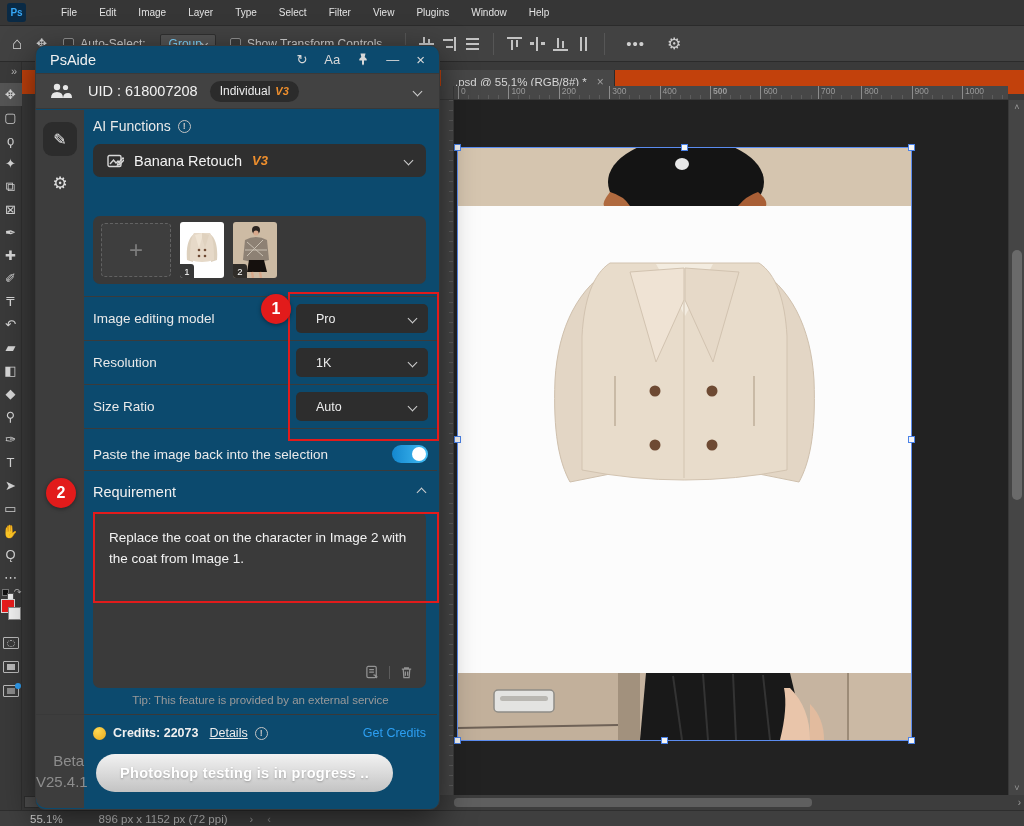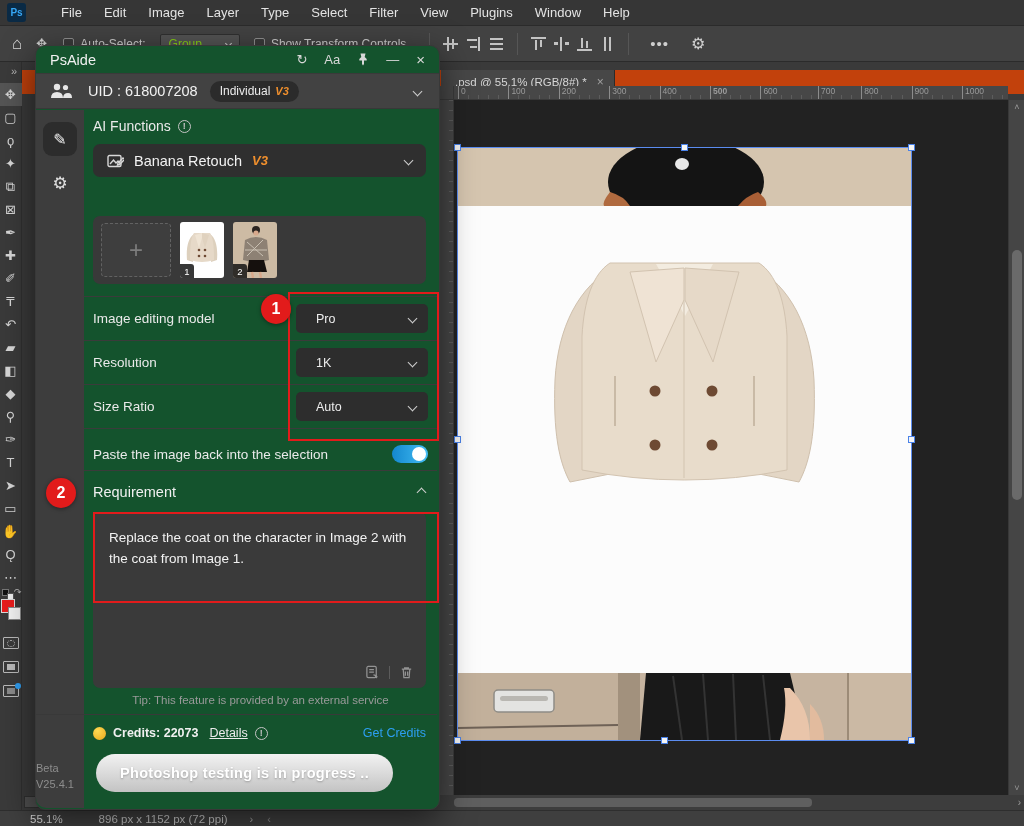--- a/index.html
+++ b/index.html
@@ -3,29 +3,29 @@
 <meta charset="utf-8">
 <style>
   * { margin:0; padding:0; box-sizing:border-box; }
   html,body { background:#2a2a2a; }
   body { font-family:"Liberation Sans","DejaVu Sans",sans-serif; }
   #app { position:relative; width:1024px; height:826px; overflow:hidden; background:#3a3a3a; user-select:none; }
 
   
   .menubar { position:absolute; left:0; top:0; width:1024px; height:26px; background:#363636; display:flex; align-items:center; gap:16px; border-bottom:1px solid #2b2b2b; z-index:5; }
   .ps-logo { width:19px; height:19px; margin:0 8px 0 7px; background:#0a2a45; color:#35a6f5; font-size:10px; font-weight:bold; display:flex; align-items:center; justify-content:center; border-radius:3px; }
-  .menu-item { color:#e3e3e3; font-size:13px; padding:0 11px; line-height:26px; cursor:default; }
+  .menu-item { color:#e3e3e3; font-size:10px; padding:0 11px; line-height:26px; cursor:default; }
 
   
   .optionsbar { position:absolute; left:0; top:26px; width:1024px; height:36px; background:#424242; border-bottom:1px solid #2b2b2b; display:flex; align-items:center; z-index:4; color:#c9c9c9; }
   .ob-home { font-size:17px; color:#dcdcdc; margin:0 14px 0 12px; }
   .ob-move { font-size:13px; color:#d0d0d0; margin-right:16px; }
   .ob-check { width:11px; height:11px; border:1px solid #8f8f8f; border-radius:2px; background:#3a3a3a; display:inline-block; margin-right:6px; }
   .ob-label { font-size:12px; color:#cdcdcd; margin-right:14px; }
-  .ob-select { background:#535353; border:1px solid #2f2f2f; border-radius:2px; font-size:12px; color:#84cc16; padding:2px 8px; margin-right:14px; display:flex; align-items:center; gap:24px; }
+  .ob-select { background:#535353; border:1px solid #2f2f2f; border-radius:2px; font-size:12px; color:#7dd3fc; padding:2px 8px; margin-right:14px; display:flex; align-items:center; gap:0; }
   .ob-sep { width:1px; height:22px; background:#565656; margin:0 9px; }
   .ali { width:17px; height:16px; margin:0 3px; display:inline-block; }
   .ali rect { fill:#c3c3c3; }
   .ob-ellipsis { font-size:15px; color:#cfcfcf; margin:0 12px; letter-spacing:1px; }
   .ob-gear { font-size:16px; color:#cfcfcf; margin-left:10px; }
 
   
   .toolbar { position:absolute; left:0; top:62px; width:22px; height:748px; background:#3a3a3a; border-right:1px solid #303030; z-index:3; display:flex; flex-direction:column; align-items:center; }
   .tb-expand { color:#b5b5b5; font-size:11px; align-self:flex-end; padding:3px 4px 6px 0; }
   .tool { width:22px; height:23px; display:flex; align-items:center; justify-content:center; color:#d6d6d6; font-size:13px; }
@@ -66,42 +66,42 @@
   .hscroll .arr { position:absolute; right:3px; top:0; color:#9a9a9a; font-size:10px; line-height:15px; }
 
   .statusbar { position:absolute; left:0; top:810px; width:1024px; height:16px; background:#3f3f3f; border-top:1px solid #2e2e2e; display:flex; align-items:center; z-index:6; }
   .sb-zoom { color:#d6d6d6; font-size:11.5px; margin-left:30px; }
   .sb-size { color:#c9c9c9; font-size:11.5px; margin-left:36px; }
   .sb-ar1 { color:#a8a8a8; font-size:11px; margin-left:22px; }
   .sb-ar2 { color:#8a8a8a; font-size:11px; margin-left:14px; }
   .mini-box { position:absolute; left:24px; top:796px; width:18px; height:12px; background:#4e4e4e; border:1px solid #2f2f2f; z-index:6; }
 
   
-  .panel { position:absolute; left:35px; top:45px; width:405px; height:765px; background:#14532d; border:1px solid #383838; border-radius:10px; box-shadow:0 10px 34px rgba(0,0,0,.55); z-index:10; }
+  .panel { position:absolute; left:35px; top:45px; width:405px; height:765px; background:#0c4a6e; border:1px solid #383838; border-radius:10px; box-shadow:0 10px 34px rgba(0,0,0,.55); z-index:10; }
   .p-title { position:absolute; left:0; top:0; width:100%; height:27px; display:flex; align-items:center; padding:0 14px; }
   .p-title .name { color:#f0f0f0; font-size:14.5px; }
   .p-title .ticons { margin-left:auto; display:flex; align-items:center; gap:17px; color:#d8d8d8; }
   .p-title .ticons span { font-size:13px; }
   .pinsvg { width:12px; height:13px; fill:#d8d8d8; }
 
   .p-uid { position:absolute; left:0; top:27px; width:100%; height:36px; border-top:1px solid #3a3a3a; border-bottom:1px solid #383838; display:flex; align-items:center; padding:0 14px; background:#424242; border-radius:0; }
   .uid-ppl { width:22px; height:16px; margin-right:16px; }
   .uid-ppl circle, .uid-ppl path { fill:#e6e6e6; }
   .uid-text { color:#f2f2f2; font-size:14.5px; }
   .plan-badge { margin-left:12px; background:#2b2b2b; border-radius:11px; height:21px; display:flex; align-items:center; padding:0 10px; gap:5px; }
   .plan-badge .pn { color:#ececec; font-size:12px; }
   .vers { color:#ef8f2d; font-size:11px; font-weight:bold; font-style:italic; }
   .chev { display:inline-block; width:7px; height:7px; border-right:1.6px solid #cfcfcf; border-bottom:1.6px solid #cfcfcf; transform:rotate(45deg); }
   .chev.up { transform:rotate(225deg); }
   .p-uid .chev { margin-left:auto; margin-right:4px; }
 
   .p-rail { position:absolute; left:0; top:64px; bottom:1px; width:48px; background:#3d3d3d; border-radius:0 0 0 10px; }
   .rail-edit { position:absolute; left:7px; top:12px; width:34px; height:34px; background:#2c2c2c; border-radius:9px; display:flex; align-items:center; justify-content:center; color:#f0f0f0; font-size:16px; }
   .rail-gear { position:absolute; left:7px; top:58px; width:34px; height:30px; display:flex; align-items:center; justify-content:center; color:#e0e0e0; font-size:17px; }
-  .rail-beta { position:absolute; left:0; bottom:16px; width:48px; text-align:left; color:#8d8d8d; font-size:11px; line-height:1.4; }
+  .rail-beta { position:absolute; left:0; bottom:16px; width:48px; text-align:right; color:#8d8d8d; font-size:15px; line-height:1.4; }
 
   .p-content { position:absolute; left:48px; top:64px; right:2px; bottom:0; padding:0 11px 0 9px; }
   .sec-label { position:absolute; left:9px; top:8px; color:#eaeaea; font-size:14px; display:flex; align-items:center; gap:7px; }
   .info-c { width:13px; height:13px; border:1.2px solid #c4c4c4; border-radius:50%; color:#c4c4c4; font-size:9px; display:inline-flex; align-items:center; justify-content:center; font-weight:bold; }
 
   .fn-dd { position:absolute; left:9px; right:11px; top:34px; height:33px; background:#2f2f2f; border-radius:7px; display:flex; align-items:center; padding:0 14px; gap:10px; }
   .fn-dd .fname { color:#f2f2f2; font-size:14.5px; }
   .fn-dd .vers { font-size:13px; }
   .fn-dd .chev { margin-left:auto; }
   .imgpen { width:17px; height:14px; }

